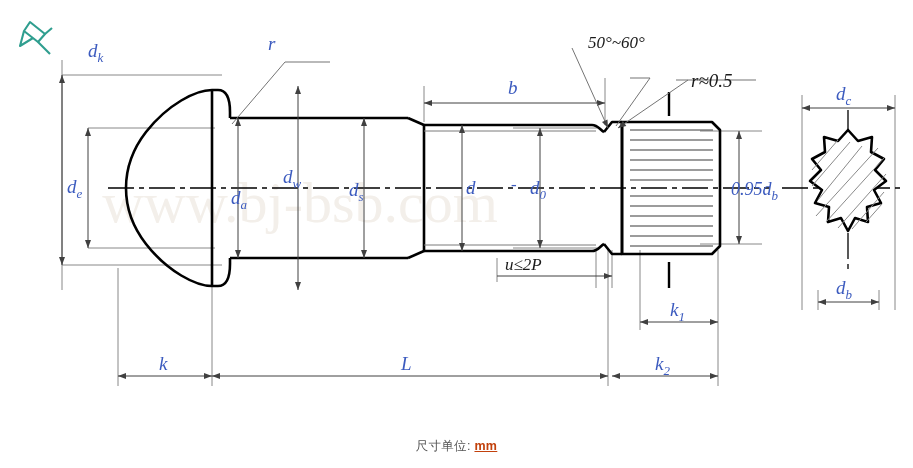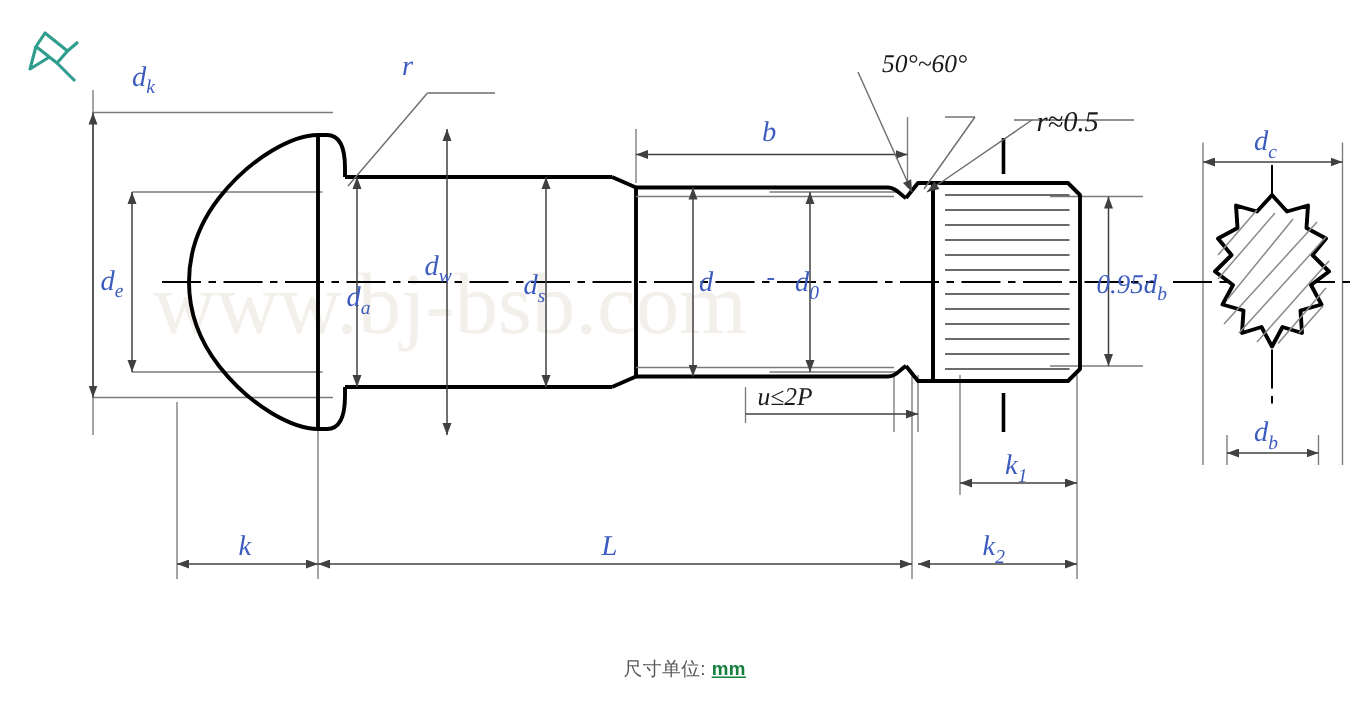--- a/index.html
+++ b/index.html
@@ -3,21 +3,21 @@
 <meta charset="utf-8">
 <style>
   html,body{margin:0;padding:0;background:#ffffff;}
   body{width:913px;height:468px;overflow:hidden;
        font-family:"Liberation Serif",serif;}
   #stage{position:relative;width:913px;height:468px;background:#fff;}
   #stage svg{position:absolute;left:0;top:0;}
   .cap{position:absolute;left:0;right:0;top:438px;text-align:center;
        font-family:"Liberation Sans",sans-serif;font-size:12.5px;
        color:#555;letter-spacing:.3px;}
-  .cap b{font-weight:bold;color:#15803d;text-decoration:underline;}
+  .cap b{font-weight:bold;color:#c2410c;text-decoration:underline;}
 </style>
 </head>
 <body>
 
 <div id="stage">
 <svg width="913" height="468" viewBox="0 0 913 468" xmlns="http://www.w3.org/2000/svg">
   <defs>
     <marker id="ar" markerWidth="9" markerHeight="9" refX="8" refY="3" orient="auto" markerUnits="userSpaceOnUse">
       <path d="M0,0 L8,3 L0,6 z" fill="#404040"></path>
     </marker>

